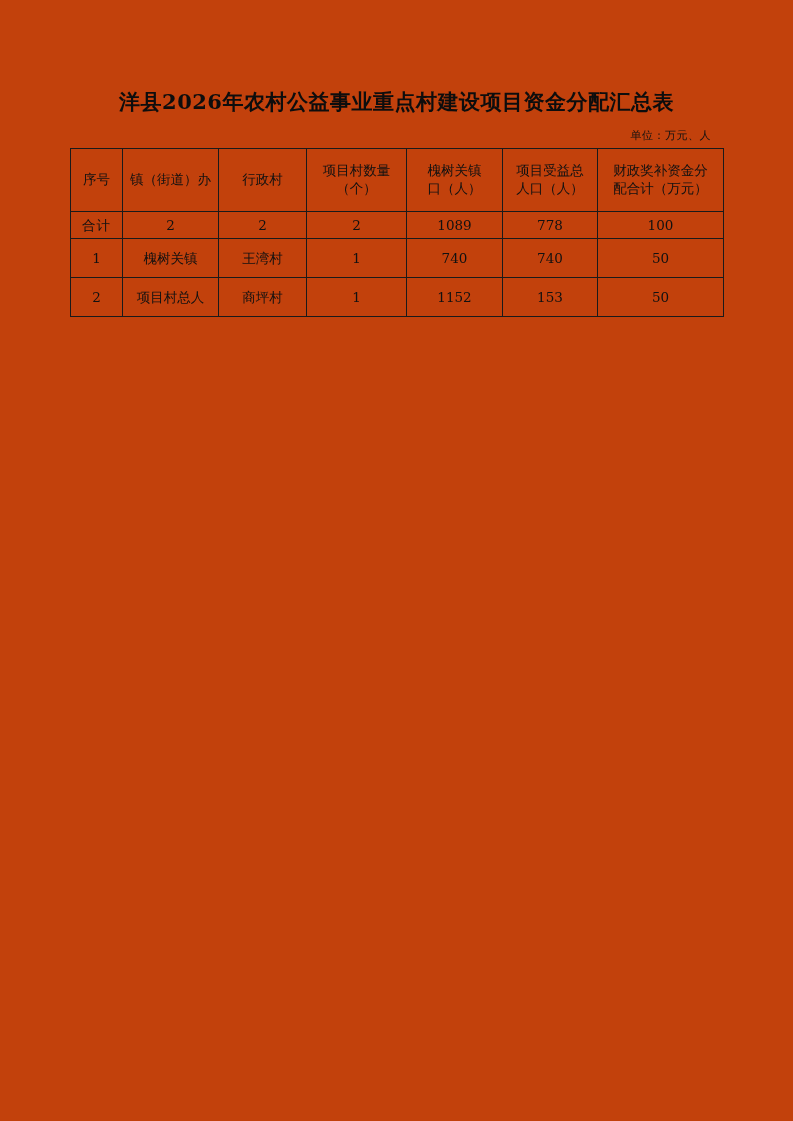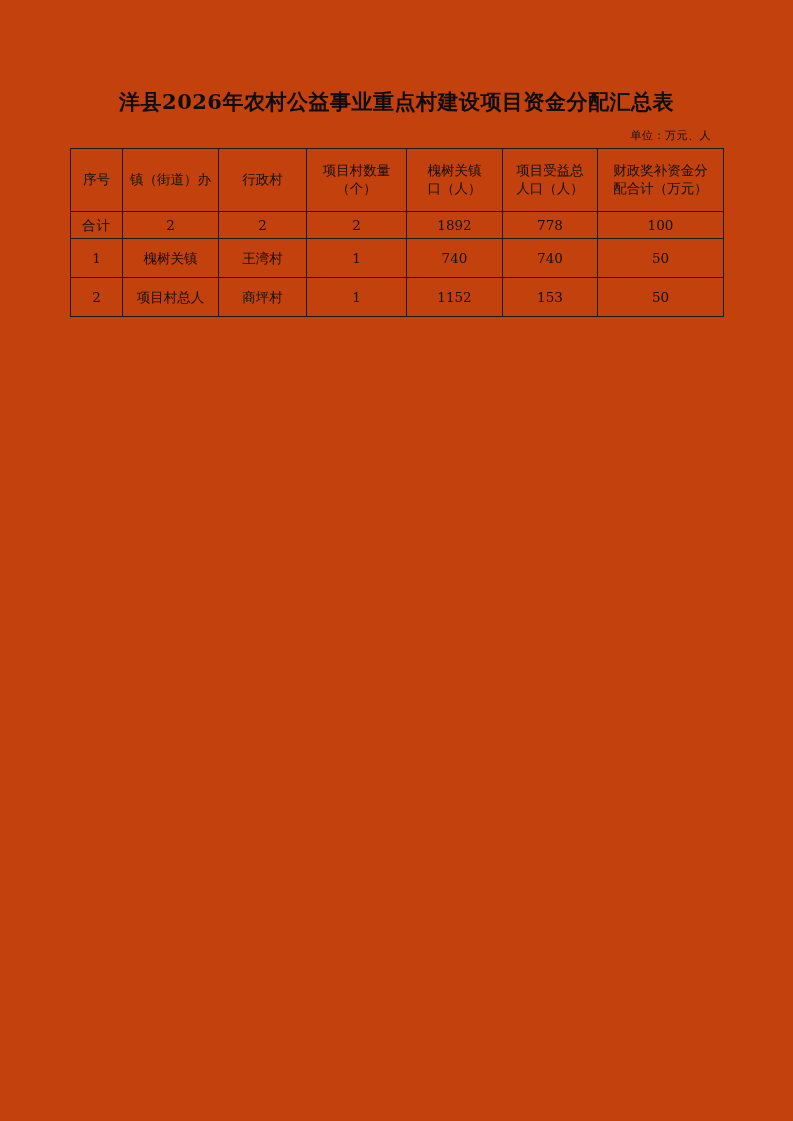--- a/index.html
+++ b/index.html
@@ -159,21 +159,21 @@
             <span class="hdr-2line">配合计（万元）</span>
           </td>
         </tr>
       </thead>
       <tbody>
         <tr class="row-total">
           <td class="cell-total-label">合计</td>
           <td class="num">2</td>
           <td class="num">2</td>
           <td class="num">2</td>
-          <td class="num">1892</td>
+          <td class="num">1089</td>
           <td class="num">778</td>
           <td class="num">100</td>
         </tr>
         <tr class="row-data">
           <td class="num">1</td>
           <td>槐树关镇</td>
           <td>王湾村</td>
           <td class="num">1</td>
           <td class="num">740</td>
           <td class="num">740</td>

